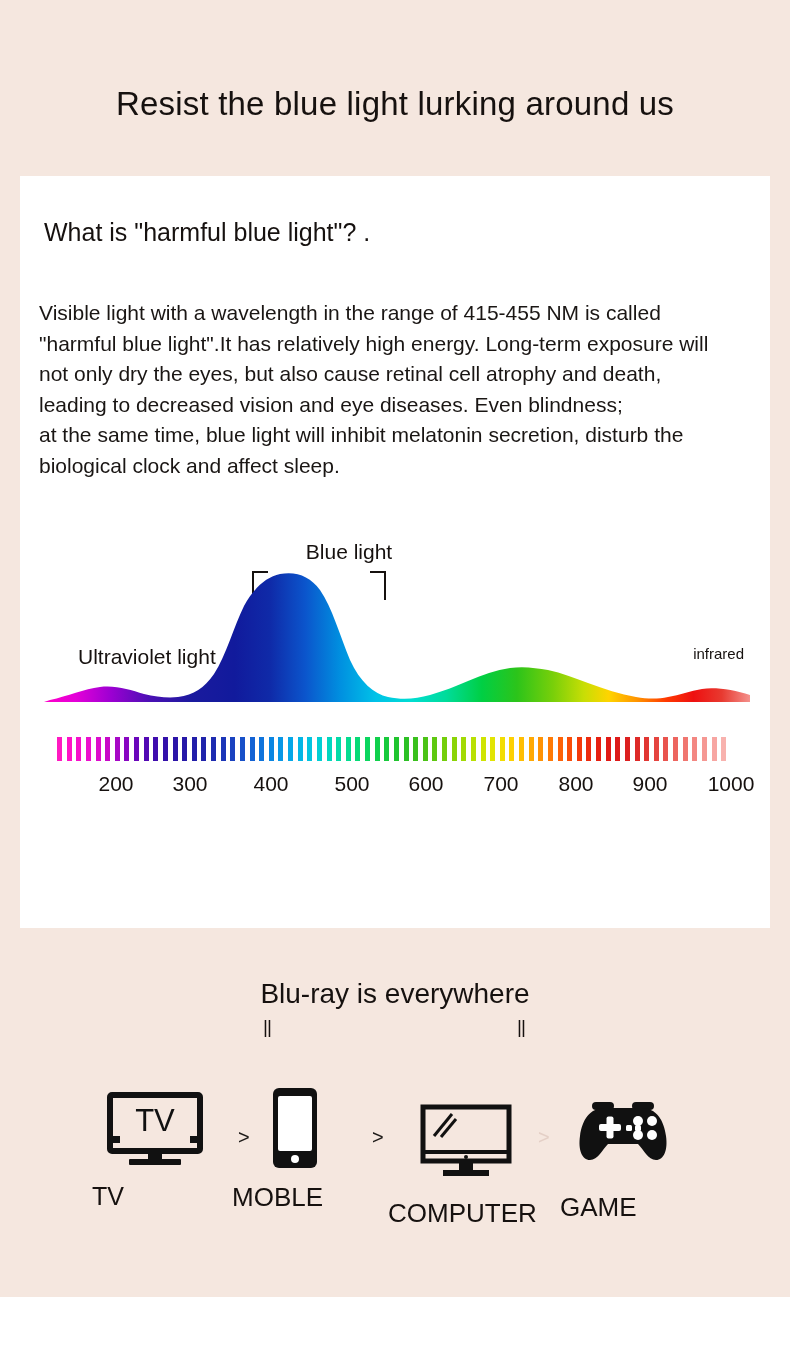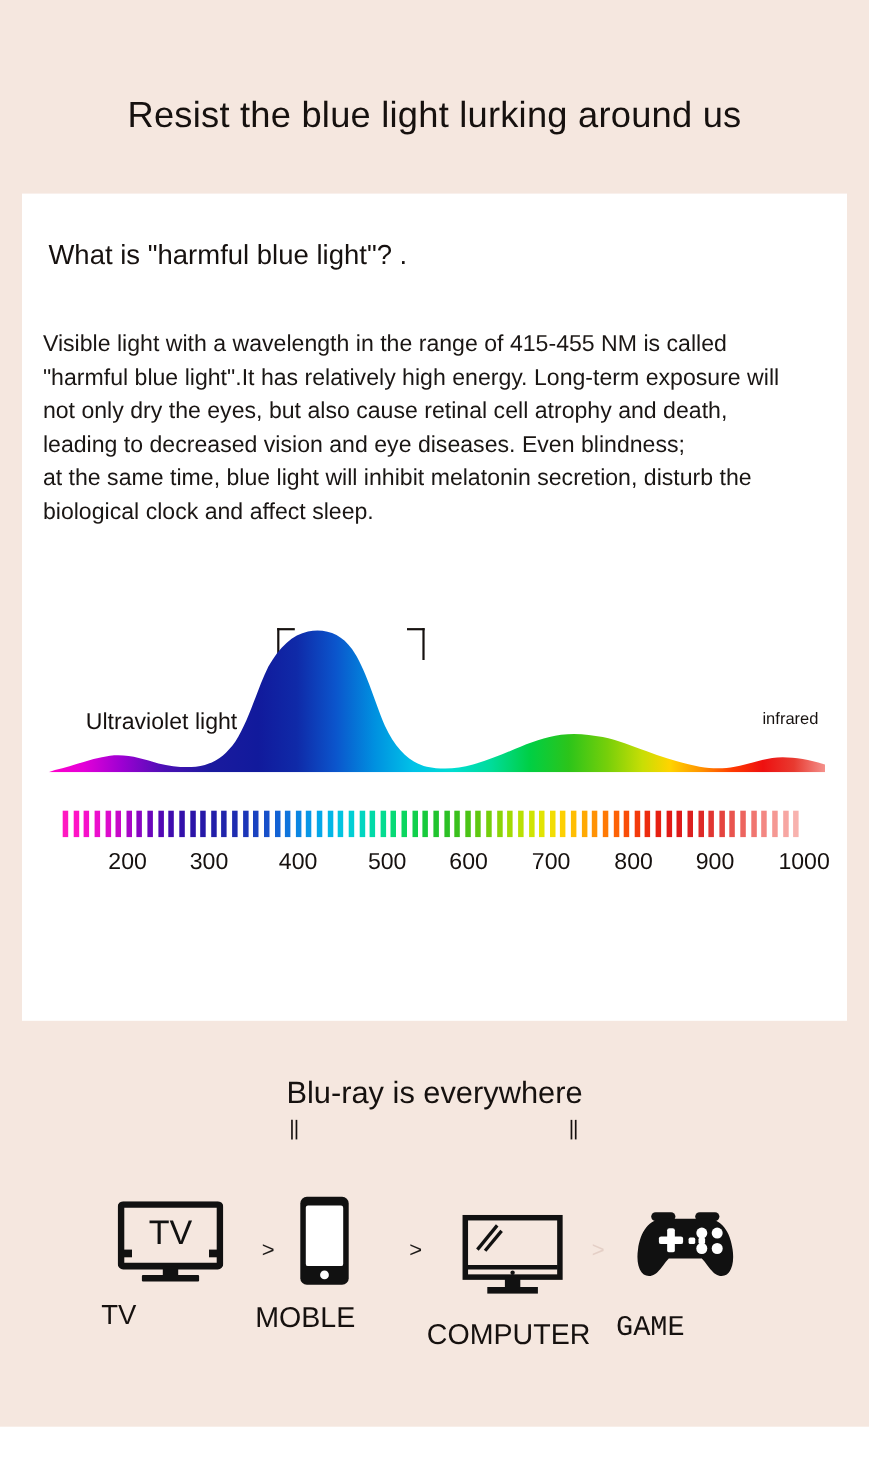--- a/index.html
+++ b/index.html
@@ -226,21 +226,21 @@
   .dev-computer { left: 388px; top: 12px;   width: 156px; }
   .dev-game     { left: 560px; top: 0;   width: 126px; }
 
   .arrow-1 { left: 238px; }
   .arrow-2 { left: 372px; }
   .arrow-3 { left: 538px; }
 
   .dev-tv .device-label       { font-size: 25px; }
   .dev-mobile .device-label   { font-size: 26px; margin-top: 14px; }
   .dev-computer .device-label { font-size: 26px; margin-top: 16px; }
-  .dev-game .device-label     { font-size: 26px; margin-top: 22px; font-family: Liberation Mono, monospace; }
+  .dev-game .device-label     { font-size: 26px; margin-top: 22px; }
 </style>
 </head>
 <body>
 
 <div class="page">
   <div class="peach-bg"></div>
 
   <div class="hero-title">Resist the blue light lurking around us</div>
 
   <div class="card">
@@ -250,20 +250,21 @@
       <p>Visible light with a wavelength in the range of 415-455 NM is called</p>
       <p>"harmful blue light".It has relatively high energy. Long-term exposure will</p>
       <p>not only dry the eyes, but also cause retinal cell atrophy and death,</p>
       <p>leading to decreased vision and eye diseases. Even blindness;</p>
       <p>at the same time, blue light will inhibit melatonin secretion, disturb the</p>
       <p>biological clock and affect sleep.</p>
     </div>
 
     <div class="spectrum">
 
+      <div class="blue-light-label">Blue light</div>
 
       <div class="bracket">
         <div class="b-top-l"></div>
           <div class="b-top-r"></div>
         <div class="b-v-l"></div>
           <div class="b-v-r"></div>
       </div>
 
       <div class="uv-label">Ultraviolet light</div>
       <div class="ir-label">infrared</div>

